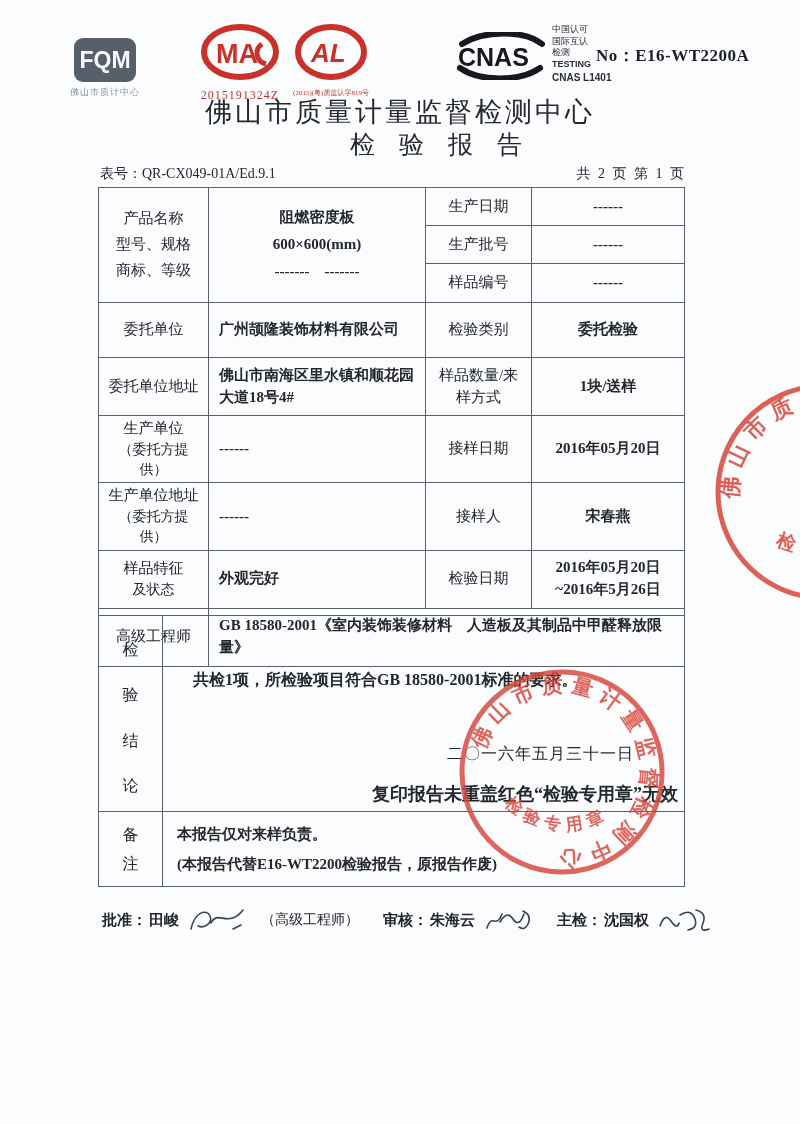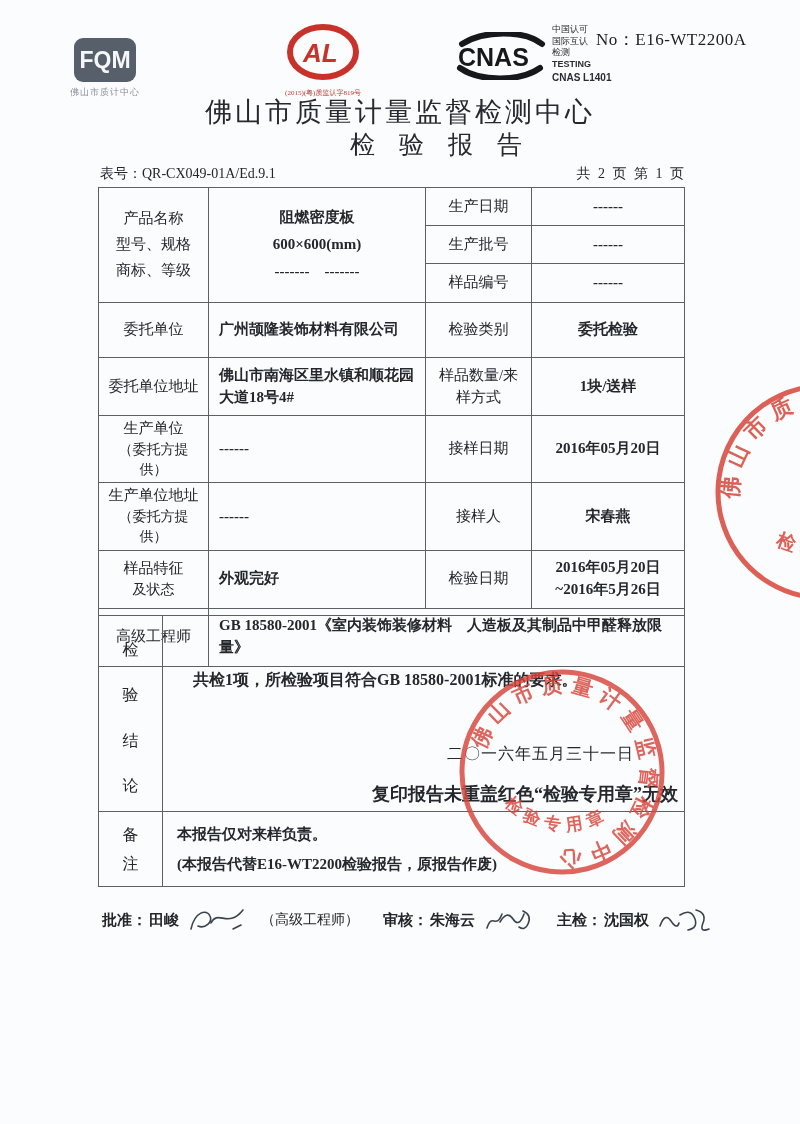--- a/index.html
+++ b/index.html
@@ -12,21 +12,21 @@
   .hdr-item{position:absolute;text-align:center;}
   .fqm-box{width:62px;height:44px;background:#57606a;border-radius:9px;color:#f5f7f9;
     font-family:"Liberation Sans","DejaVu Sans",sans-serif;font-weight:bold;font-size:23px;
     display:flex;align-items:center;justify-content:center;margin:0 auto;}
   .fqm-cap{font-size:9px;color:#8a9096;margin-top:4px;letter-spacing:1px;}
   .logo-cap-red{font-size:12px;color:#c2352c;margin-top:2px;letter-spacing:1px;}
   .logo-cap-red.tiny{font-size:7px;letter-spacing:0;}
   .cnas-stack{position:absolute;left:552px;top:24px;font-size:9px;line-height:1.3;color:#2a2d33;
     font-family:"Liberation Sans","DejaVu Sans",sans-serif;}
   .cnas-stack .b{font-weight:bold;}
-  .report-no{position:absolute;left:596px;top:28px;font-size:17px;font-weight:normal;letter-spacing:.5px;color:#1c1f24;}
+  .report-no{position:absolute;left:596px;top:44px;font-size:17px;font-weight:bold;letter-spacing:.5px;color:#1c1f24;}
   
   .title-org{position:absolute;left:0;top:94px;width:800px;text-align:center;
     font-size:27px;letter-spacing:3px;color:#26292e;}
   .title-doc{position:absolute;left:0;top:128px;width:800px;text-align:center;
     font-size:25px;letter-spacing:24px;text-indent:24px;color:#26292e;margin-left:36px;}
   .meta-form{position:absolute;left:100px;top:165px;font-size:14px;}
   .meta-pages{position:absolute;right:114px;top:165px;font-size:14px;letter-spacing:2px;}
   
   table{border-collapse:collapse;table-layout:fixed;position:absolute;left:98px;background:transparent;}
   td{border:1px solid #5b6067;font-size:15px;vertical-align:middle;padding:2px 6px;
@@ -60,22 +60,30 @@
 </head>
 <body>
 
 <div class="page">
 
   <div class="hdr-item" style="left:70px;top:38px;width:70px;">
     <div class="fqm-box">FQM</div>
     <div class="fqm-cap">佛山市质计中心</div>
   </div>
 
-
-  <div class="hdr-item" style="left:284px;top:24px;width:78px;text-align:center;">
+  <div class="hdr-item" style="left:197px;top:24px;width:86px;">
+    <svg width="80" height="58" viewBox="0 0 80 58">
+      <ellipse cx="40" cy="28" rx="36" ry="25" fill="none" stroke="#c8322b" stroke-width="6"></ellipse>
+      <text x="16" y="39" font-size="27" font-weight="bold" fill="#c8322b" font-family="Liberation Sans, DejaVu Sans, sans-serif">MA</text>
+      <path d="M66,40 a11,11 0 0 1 -4,-20" fill="none" stroke="#c8322b" stroke-width="5"></path>
+    </svg>
+    <div class="logo-cap-red">2015191324Z</div>
+  </div>
+
+  <div class="hdr-item" style="left:292px;top:24px;width:78px;text-align:center;">
     <svg width="72" height="58" viewBox="0 0 72 58">
       <ellipse cx="36" cy="28" rx="33" ry="25" fill="none" stroke="#c8322b" stroke-width="6"></ellipse>
       <text x="16" y="38" font-size="26" font-weight="bold" font-style="italic" fill="#c8322b" font-family="Liberation Sans, DejaVu Sans, sans-serif">AL</text>
     </svg>
     <div class="logo-cap-red tiny">(2015)(粤)质监认字819号</div>
   </div>
 
 
   <div class="hdr-item" style="left:452px;top:32px;">
     <svg width="96" height="48" viewBox="0 0 96 48">

